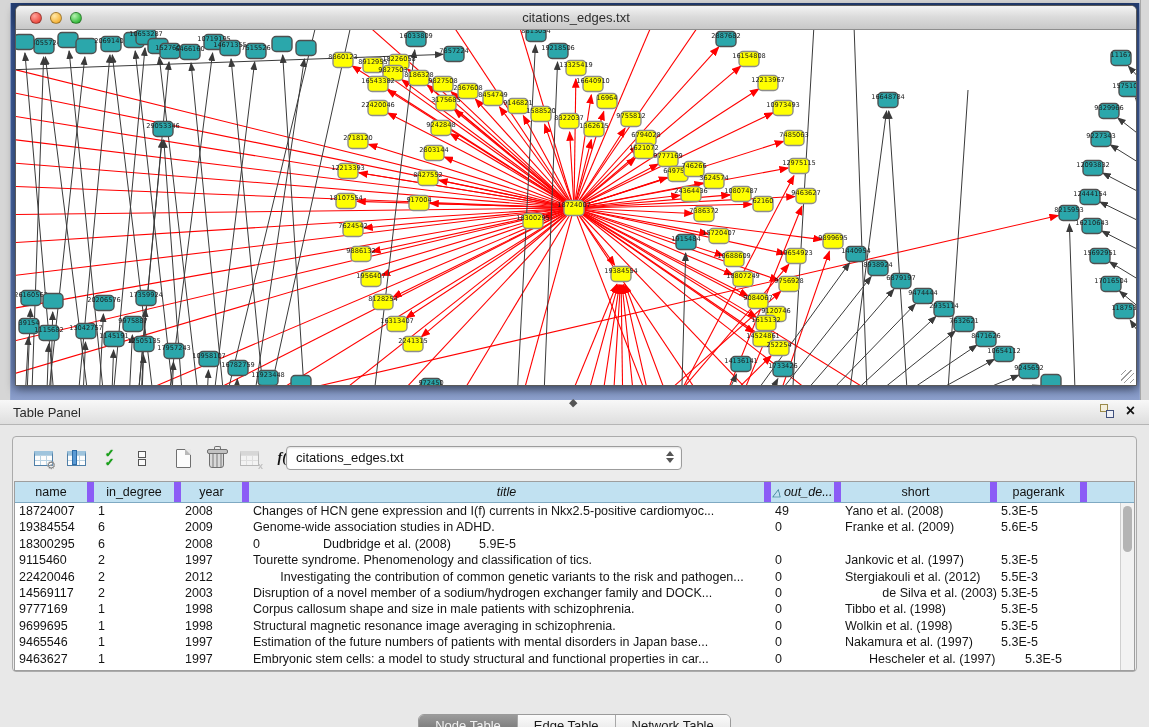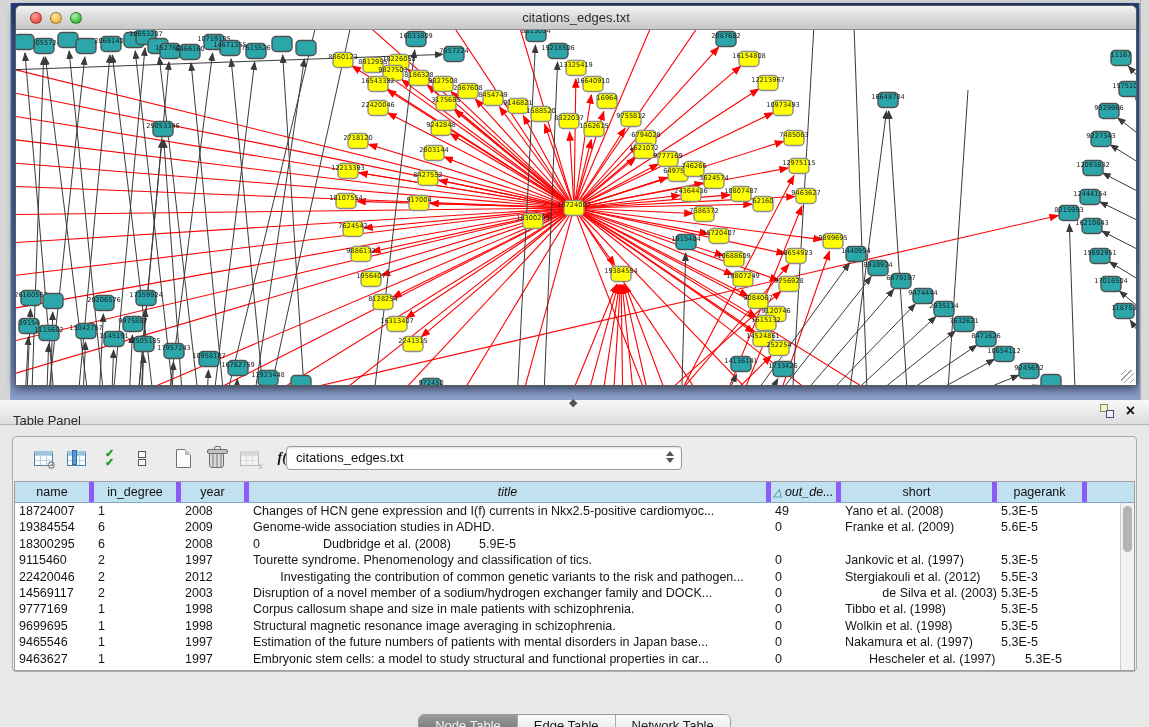--- a/index.html
+++ b/index.html
@@ -28,21 +28,21 @@
   .n-t{fill:#2ba7ab;stroke:#4f4f4f;stroke-width:1.4;}
   .n-y{fill:#ffff00;stroke:#8d8d8d;stroke-width:1.4;}
   .nlabel{font-family:"DejaVu Sans",sans-serif;font-size:6.6px;fill:#1c1c1c;text-anchor:middle;}
   .grip{position:absolute;right:2px;bottom:2px;width:13px;height:13px;
     background:repeating-linear-gradient(135deg,transparent 0 3px,#9a9a9a 3px 4px);}
   .cursor-arrow{position:absolute;left:569px;top:396px;z-index:60;color:#555;font-size:11px;}
   
   .tpanel{position:absolute;left:0;top:400px;width:1149px;height:327px;background:#e8e8e8;}
   .tpanel-header{height:25px;background:linear-gradient(180deg,#f8f8f8,#dedede);
     border-bottom:1px solid #b5b5b5;position:relative;}
-  .tpanel-header .ph-title{position:absolute;left:13px;top:13px;font-size:13px;color:#2a2a2a;}
+  .tpanel-header .ph-title{position:absolute;left:13px;top:5px;font-size:13px;color:#2a2a2a;}
   .ph-icons{position:absolute;right:14px;top:4px;display:flex;align-items:center;gap:12px;}
   .float-icon{position:relative;width:14px;height:14px;}
   .float-icon .sq1{position:absolute;left:0;top:0;width:8px;height:8px;border:1px solid #9a8a4a;background:#f4efdc;}
   .float-icon .sq2{position:absolute;right:0;bottom:0;width:8px;height:8px;border:1px solid #40507c;background:#eef0f6;}
   .close-x{font-size:16px;font-weight:bold;color:#111;line-height:14px;}
   .panel-box{position:absolute;left:12px;top:36px;width:1125px;height:236px;border:1px solid #ababab;
     border-radius:4px;background:#ececec;}
   
   .ttoolbar{position:absolute;left:0;top:0;width:100%;height:42px;display:flex;align-items:center;padding-left:18px;}
   .tico{width:24px;height:22px;margin-right:9px;position:relative;display:flex;align-items:center;justify-content:center;}
@@ -69,21 +69,21 @@
   .xdis{position:absolute;right:-2px;bottom:-2px;font-size:9px;color:#8a8a8a;font-weight:bold;}
   .fx{font-family:"Liberation Serif",serif;font-style:italic;font-weight:bold;font-size:14px;color:#111;}
   .combo{position:absolute;left:273px;top:9px;width:396px;height:24px;background:#fff;border:1px solid #9c9c9c;
     border-radius:4px;font-size:13px;color:#111;padding:3px 24px 0 9px;box-shadow:inset 0 1px 2px rgba(0,0,0,.12);}
   .combo .arrows{position:absolute;right:7px;top:4px;display:flex;flex-direction:column;gap:2px;}
   .combo .up{width:0;height:0;border-left:4px solid transparent;border-right:4px solid transparent;border-bottom:5px solid #555;}
   .combo .dn{width:0;height:0;border-left:4px solid transparent;border-right:4px solid transparent;border-top:5px solid #555;}
   
   .dtable{position:absolute;left:1px;top:44px;width:1121px;height:190px;background:#fff;border:1px solid #9e9e9e;overflow:hidden;}
   .thead{display:flex;height:21px;background:#c1e1f1;border-bottom:1px solid #7fa9c2;}
-  .th{font-size:12.5px;color:#111;text-align:center;padding-top:3px;border-right:5px solid #8b5cf6;
+  .th{font-size:12.5px;color:#111;text-align:center;padding-top:3px;border-right:7px solid #8b5cf6;
     white-space:nowrap;overflow:hidden;flex:none;}
   .sortmark{color:#1d6d86;margin-right:3px;font-size:11px;}
   .tbody{position:absolute;left:0;top:21px;right:14px;bottom:0;overflow:hidden;}
   .tr{display:flex;height:16.4px;}
   .td{font-size:12.5px;color:#141414;padding:1px 0 0 4px;white-space:nowrap;overflow:hidden;flex:none;}
   .vscroll{position:absolute;right:0;top:21px;bottom:0;width:14px;background:#f2f2f2;border-left:1px solid #cfcfcf;}
   .vthumb{position:absolute;left:2px;top:3px;width:9px;height:46px;border-radius:5px;background:#b4b4b4;}
   
   .tabsbar{position:absolute;left:0;top:277px;width:100%;height:24px;display:flex;justify-content:center;}
   .seg{display:flex;height:22px;border:1px solid #9a9a9a;border-radius:6px;overflow:hidden;background:#f4f4f4;}

